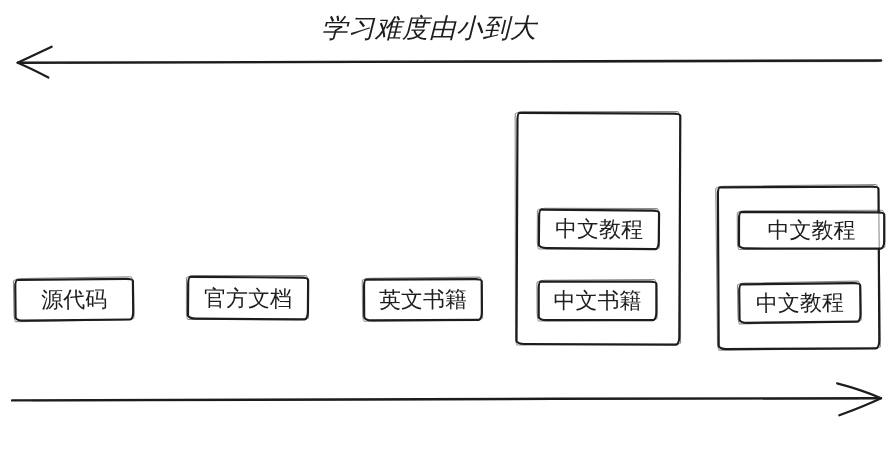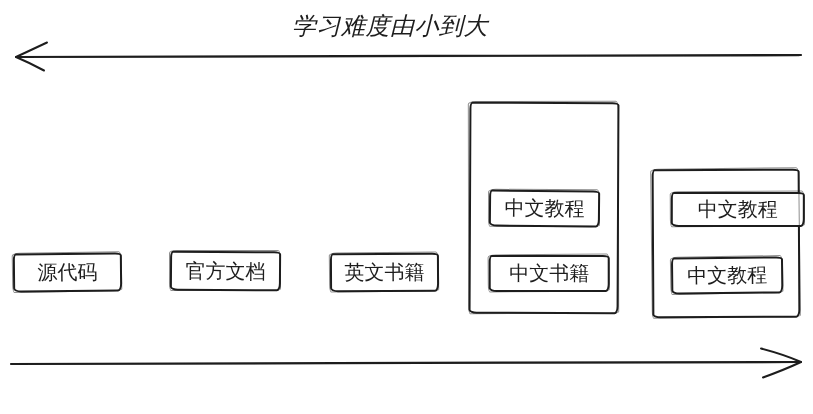--- a/index.html
+++ b/index.html
@@ -56,21 +56,21 @@
   
   #n-source   { left:13px;  top:253px; width:109px; height:39px; transform:rotate(-0.6deg); }
   #n-docs     { left:170px; top:251px; width:111px; height:40px; transform:rotate(0.4deg); }
   #n-enbooks  { left:330px; top:253px; width:109px; height:39px; transform:rotate(-0.3deg); }
 
   
   #g-en { left:469px; top:102px; width:150px; height:212px; transform:rotate(0.25deg); }
   #g-en .node { position:absolute; }
   #n-entut  { left:19px; top:20px;  width:113px; height:35px; transform:rotate(-0.4deg); }
   #n-enblog { left:18px; top:86px;  width:111px; height:37px; transform:rotate(0.3deg); }
-  #n-cnbook { left:18px; top:151px; width:121px; height:37px; transform:rotate(-0.3deg); }
+  #n-cnbook { left:18px; top:151px; width:109px; height:37px; transform:rotate(-0.3deg); }
 
   
   #g-cn { left:652px; top:169px; width:148px; height:149px; transform:rotate(-0.3deg); }
   #g-cn .node { position:absolute; }
   #n-cntut  { left:17px; top:21px; width:134px; height:35px; transform:rotate(0.35deg); }
   #n-cnblog { left:17px; top:86px; width:112px; height:37px; transform:rotate(-0.35deg); }
 </style>
 </head>
 <body>
 

